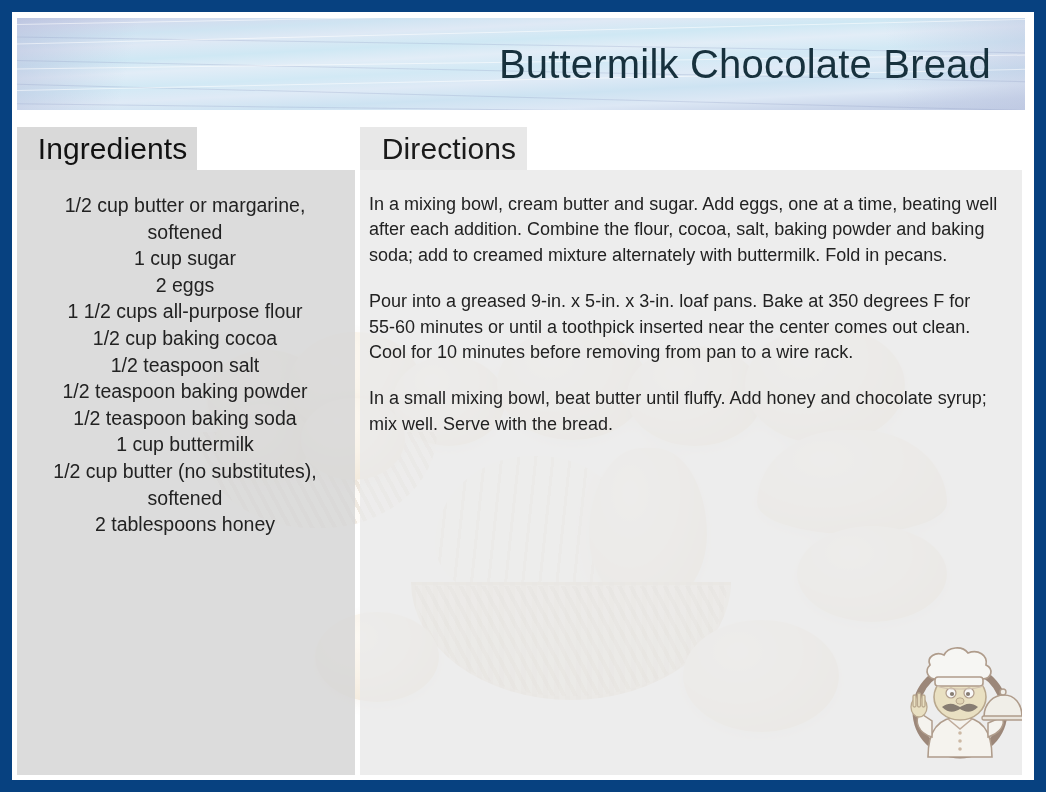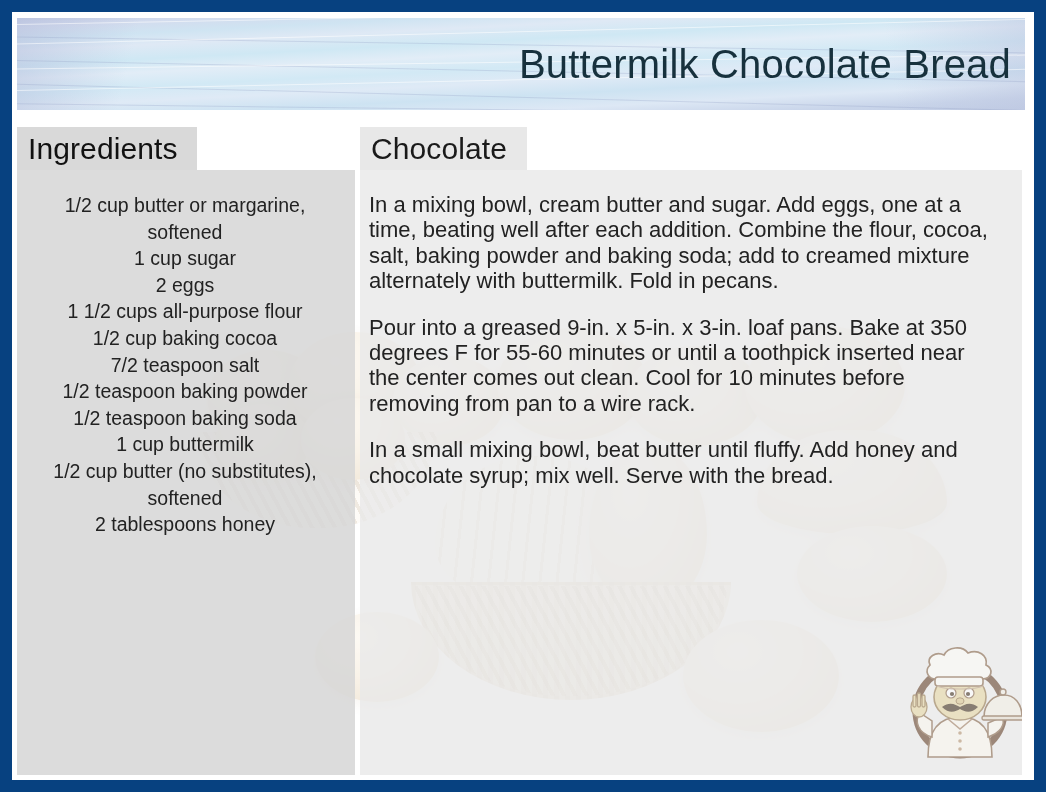--- a/index.html
+++ b/index.html
@@ -46,21 +46,21 @@
     overflow:hidden;
   }
   #banner .wave{
     position:absolute; left:-10%; width:120%; height:0;
     border-top:1px solid rgba(255,255,255,.55);
     transform-origin:left center;
   }
   #banner .wave.d{ border-top-color:rgba(150,162,198,.30); }
   #banner-title{
     position:absolute;
-    right:14px; top:50%;
+    right:34px; top:50%;
     transform:translateY(-50%);
     font-size:40px;
     font-weight:400;
     color:#17313d;
     letter-spacing:.2px;
     white-space:nowrap;
   }
 
   
   #photo{
@@ -105,21 +105,21 @@
     background:
       repeating-linear-gradient(96deg,
         rgba(252,247,236,.95) 0 14px, rgba(223,207,178,.75) 14px 17px);
     border-radius:48% 48% 46% 46%/60% 60% 40% 40%;
   }
 
   
   .head-tab{
     position:absolute;
     background:#d9d9d9;
-    display:flex; align-items:center;
+    display:flex; align-items:center;justify-content:center;
   }
   .head-tab.light{ background:#e8e8e8; }
   .head-tab span{
     font-size:30px; font-weight:400; color:#111111;
     padding-left:11px; letter-spacing:.1px;
   }
   .head-tab.light span{ color:#1a1a1a; }
 
   
   .panel{
@@ -146,21 +146,21 @@
     font-size:19.5px;
     line-height:26.6px;
     color:#222222;
     text-align:center;
   }
   #ing-list .li{ white-space:normal; }
 
   #dir-body{
     position:relative;
     padding:22px 22px 0 9px;
-    font-size:22px;
+    font-size:18px;
     line-height:25.4px;
     color:#222222;
   }
   #dir-body p{ margin-bottom:21px; }
 
   
   #chef-logo{
     position:absolute;
     left:898px; top:645px;
     width:124px; height:124px;
@@ -216,31 +216,31 @@
   <div class="head-tab" id="ing-head">
     <span>Ingredients</span>
   </div>
   <div class="panel" id="ing-panel">
     <div id="ing-list">
       <div class="li">1/2 cup butter or margarine, softened</div>
       <div class="li">1 cup sugar</div>
       <div class="li">2 eggs</div>
       <div class="li">1 1/2 cups all-purpose flour</div>
       <div class="li">1/2 cup baking cocoa</div>
-      <div class="li">7/2 teaspoon salt</div>
+      <div class="li">1/2 teaspoon salt</div>
       <div class="li">1/2 teaspoon baking powder</div>
       <div class="li">1/2 teaspoon baking soda</div>
       <div class="li">1 cup buttermilk</div>
       <div class="li">1/2 cup butter (no substitutes), softened</div>
       <div class="li">2 tablespoons honey</div>
     </div>
   </div>
 
   <div class="head-tab light" id="dir-head">
-    <span>Chocolate</span>
+    <span>Directions</span>
   </div>
   <div class="panel" id="dir-panel">
     <div id="dir-body">
       <p>In a mixing bowl, cream butter and sugar. Add eggs, one at a time, beating well after each addition. Combine the flour, cocoa, salt, baking powder and baking soda; add to creamed mixture alternately with buttermilk. Fold in pecans.</p>
       <p>Pour into a greased 9-in. x 5-in. x 3-in. loaf pans. Bake at 350 degrees F for 55-60 minutes or until a toothpick inserted near the center comes out clean. Cool for 10 minutes before removing from pan to a wire rack.</p>
       <p>In a small mixing bowl, beat butter until fluffy. Add honey and chocolate syrup; mix well. Serve with the bread.</p>
     </div>
   </div>
 
   <div id="chef-logo">

